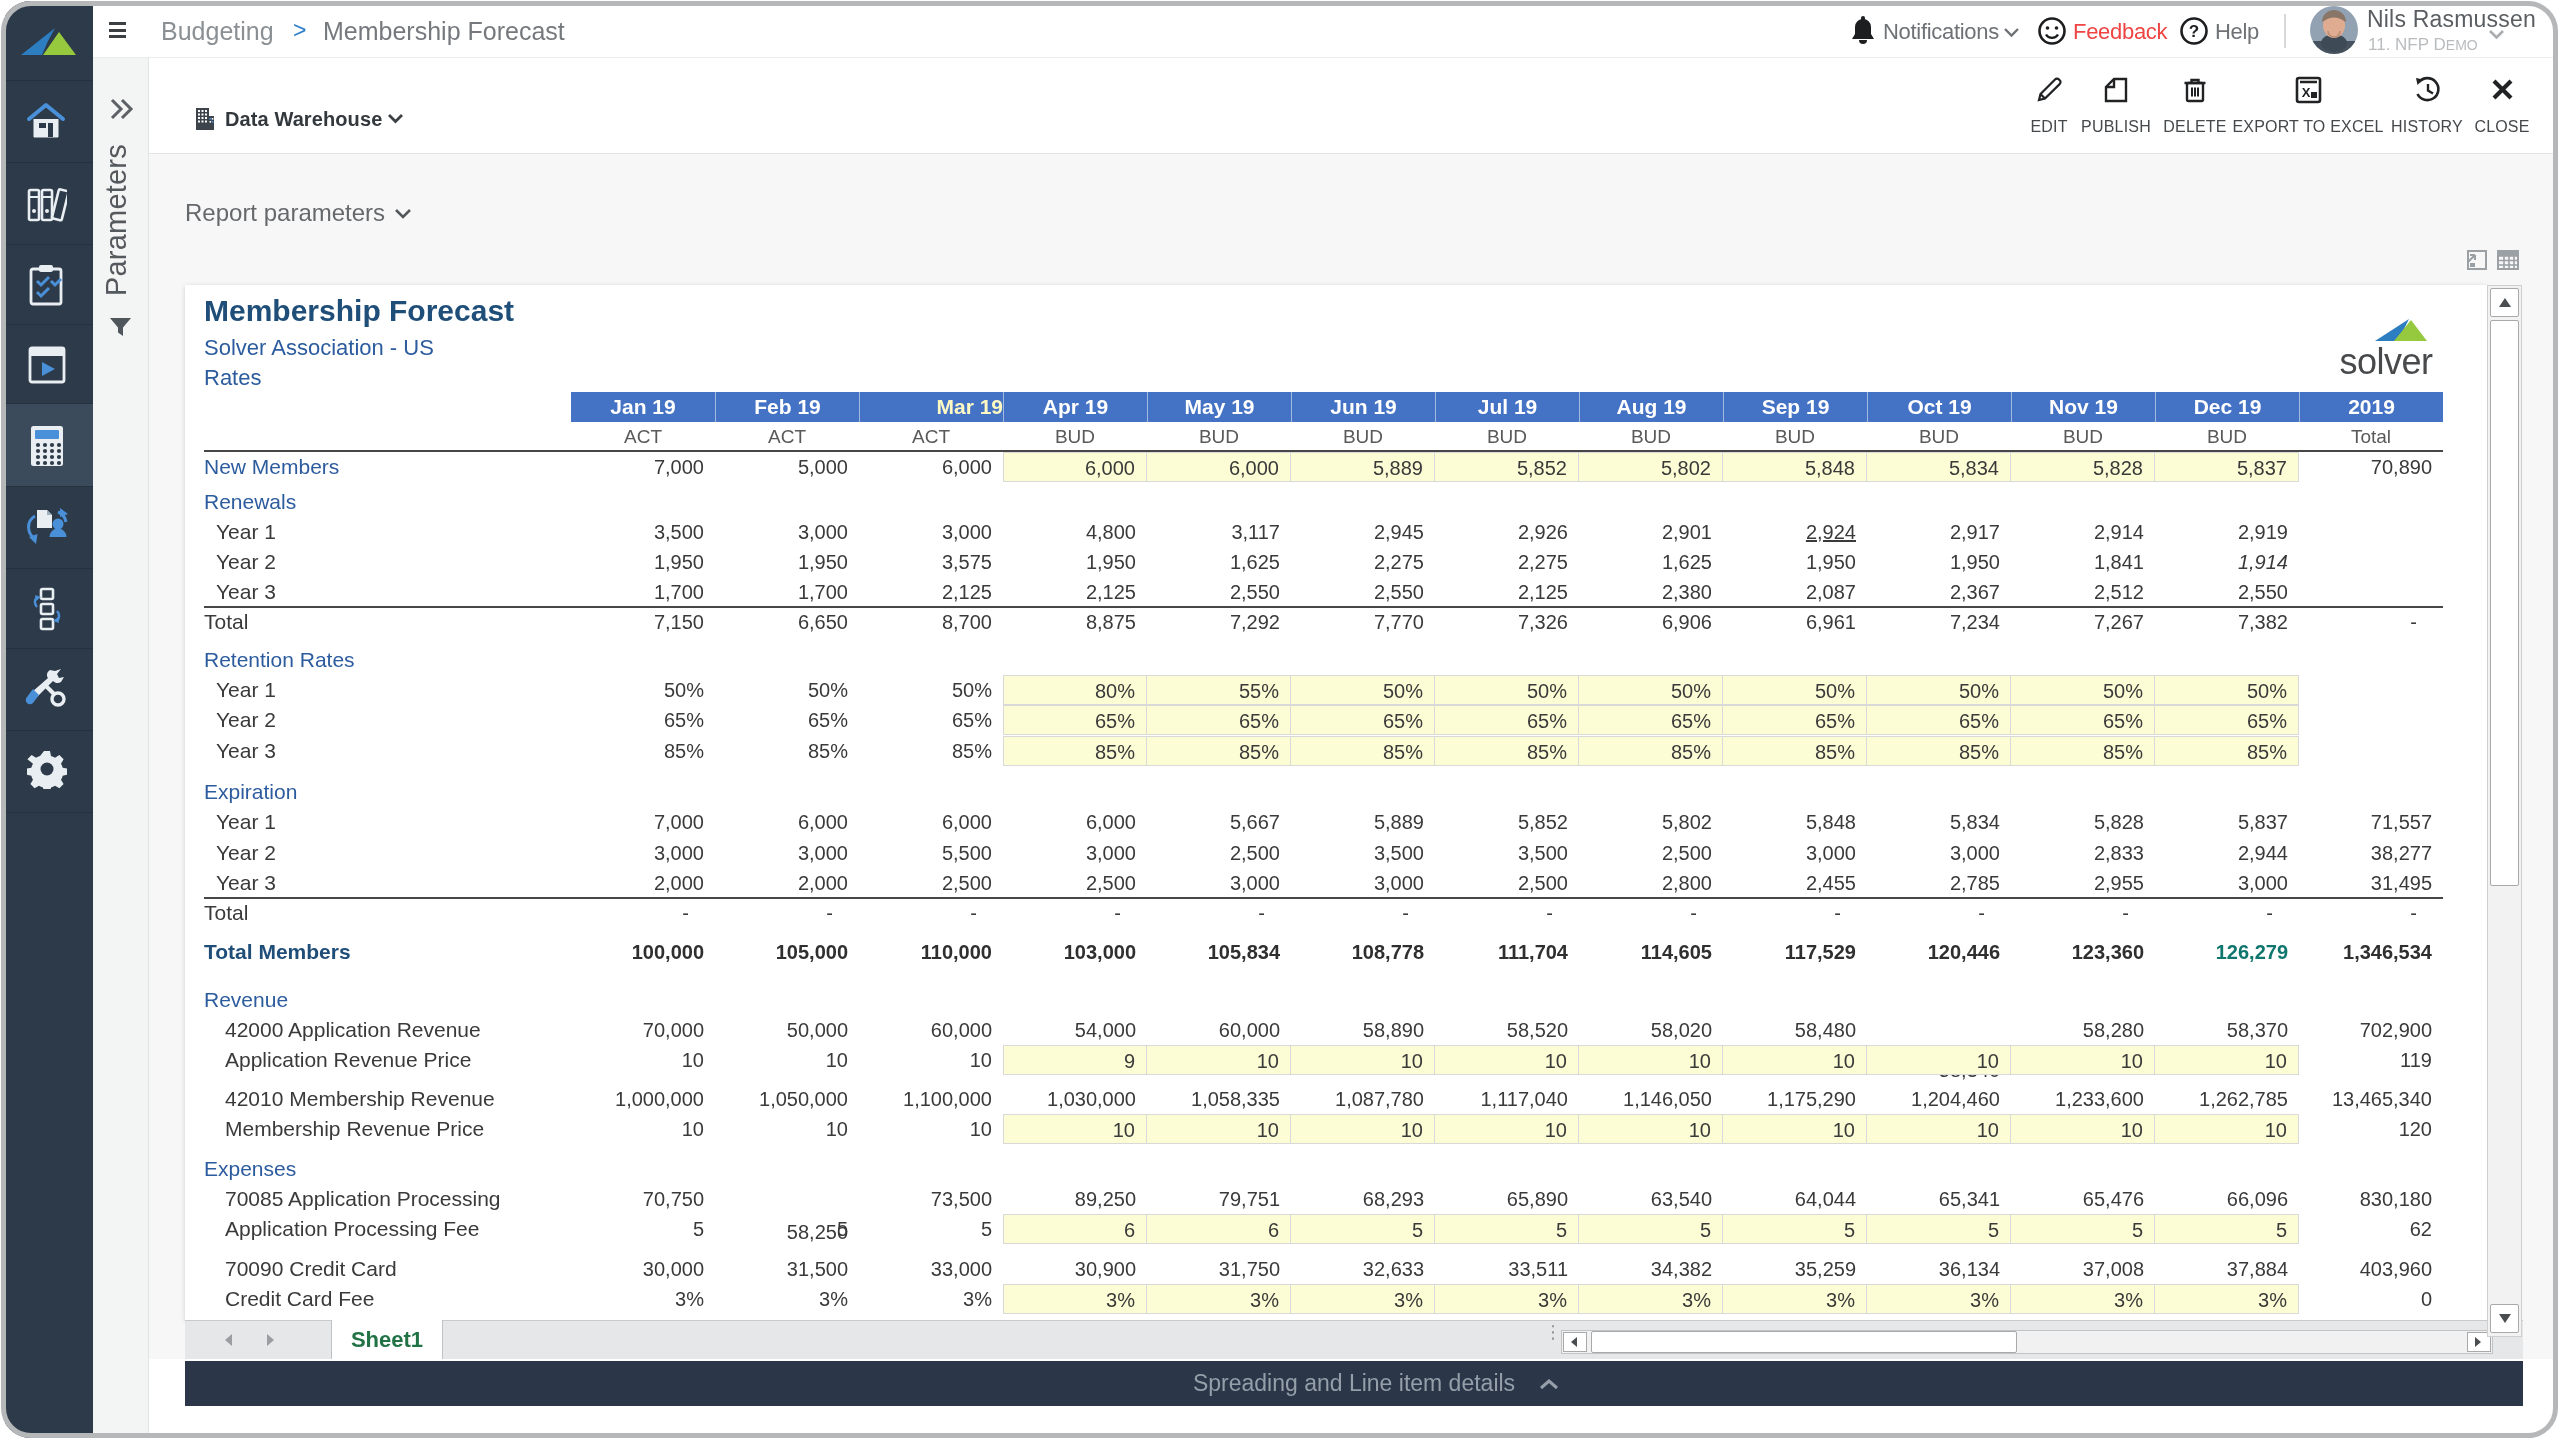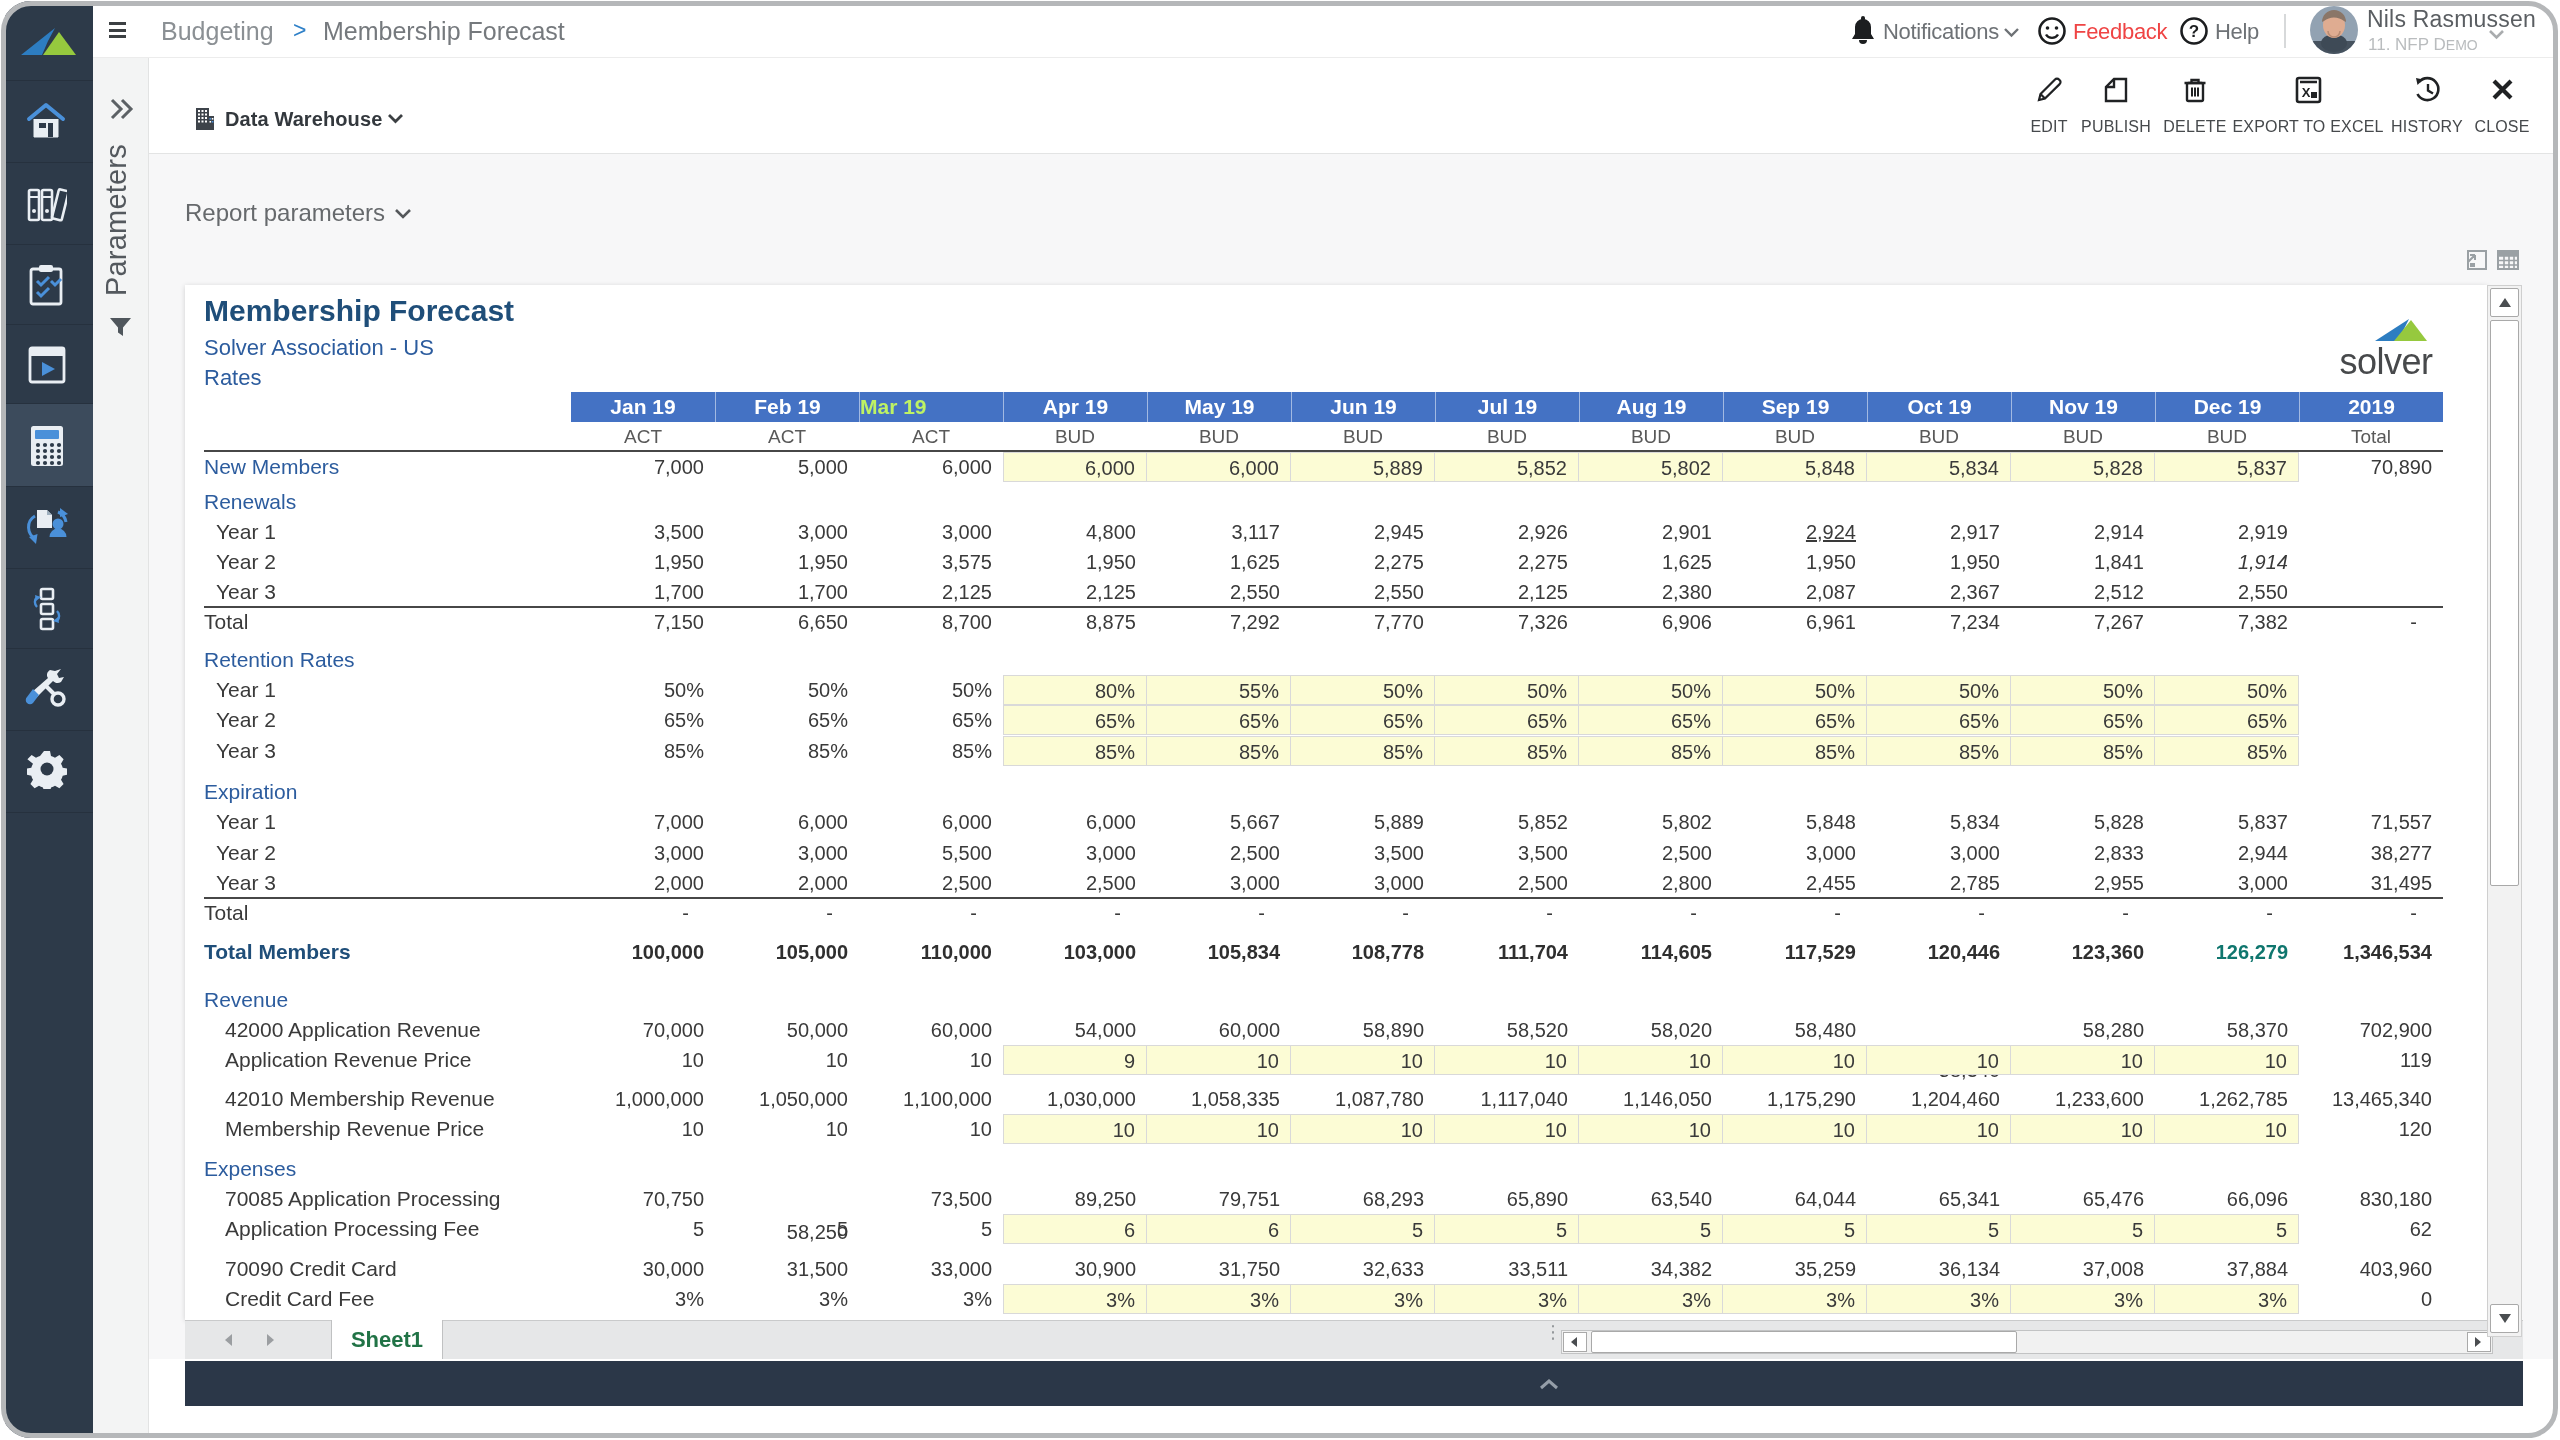--- a/index.html
+++ b/index.html
@@ -248,21 +248,21 @@
 <div class="a" style="left:203px;top:292px;font-size:30px;line-height:36px;font-weight:700;color:#1f4e79">Membership Forecast</div>
 <div class="a" style="left:203px;top:334px;font-size:22px;line-height:26px;color:#2c5c9e">Solver Association - US</div>
 <div class="a" style="left:203px;top:364px;font-size:22px;line-height:26px;color:#2c5c9e">Rates</div>
 <svg class="a" style="left:2370px;top:316px" width="62" height="28" viewBox="0 0 62 28">
 <polygon points="4,24 38,2 32,14 25,24" fill="#2d7dc1"></polygon>
 <polygon points="23,24 40,3 56,24" fill="#96c93e"></polygon>
 </svg>
 <div class="a" style="left:2335px;top:342px;width:100px;text-align:center;font-size:36px;line-height:38px;color:#47494b;font-weight:400;letter-spacing:-.5px">solver</div>
 <div class="a" style="left:570px;top:391px;width:144px;height:30px;line-height:30px;background:#4472c4;text-align:center;font-size:21px;font-weight:700;color:#fff">Jan 19</div>
 <div class="a" style="left:714px;top:391px;width:144px;height:30px;line-height:30px;background:#4472c4;border-left:1px solid rgba(255,255,255,.5);text-align:center;font-size:21px;font-weight:700;color:#fff">Feb 19</div>
-<div class="a" style="left:858px;top:391px;width:144px;height:30px;line-height:30px;background:#4472c4;border-left:1px solid rgba(255,255,255,.5);text-align:left;font-size:21px;font-weight:700;color:#bef264">Mar 19</div>
+<div class="a" style="left:858px;top:391px;width:144px;height:30px;line-height:30px;background:#4472c4;border-left:1px solid rgba(255,255,255,.5);text-align:right;font-size:21px;font-weight:700;color:#fef9c3">Mar 19</div>
 <div class="a" style="left:1002px;top:391px;width:144px;height:30px;line-height:30px;background:#4472c4;border-left:1px solid rgba(255,255,255,.5);text-align:center;font-size:21px;font-weight:700;color:#fff">Apr 19</div>
 <div class="a" style="left:1146px;top:391px;width:144px;height:30px;line-height:30px;background:#4472c4;border-left:1px solid rgba(255,255,255,.5);text-align:center;font-size:21px;font-weight:700;color:#fff">May 19</div>
 <div class="a" style="left:1290px;top:391px;width:144px;height:30px;line-height:30px;background:#4472c4;border-left:1px solid rgba(255,255,255,.5);text-align:center;font-size:21px;font-weight:700;color:#fff">Jun 19</div>
 <div class="a" style="left:1434px;top:391px;width:144px;height:30px;line-height:30px;background:#4472c4;border-left:1px solid rgba(255,255,255,.5);text-align:center;font-size:21px;font-weight:700;color:#fff">Jul 19</div>
 <div class="a" style="left:1578px;top:391px;width:144px;height:30px;line-height:30px;background:#4472c4;border-left:1px solid rgba(255,255,255,.5);text-align:center;font-size:21px;font-weight:700;color:#fff">Aug 19</div>
 <div class="a" style="left:1722px;top:391px;width:144px;height:30px;line-height:30px;background:#4472c4;border-left:1px solid rgba(255,255,255,.5);text-align:center;font-size:21px;font-weight:700;color:#fff">Sep 19</div>
 <div class="a" style="left:1866px;top:391px;width:144px;height:30px;line-height:30px;background:#4472c4;border-left:1px solid rgba(255,255,255,.5);text-align:center;font-size:21px;font-weight:700;color:#fff">Oct 19</div>
 <div class="a" style="left:2010px;top:391px;width:144px;height:30px;line-height:30px;background:#4472c4;border-left:1px solid rgba(255,255,255,.5);text-align:center;font-size:21px;font-weight:700;color:#fff">Nov 19</div>
 <div class="a" style="left:2154px;top:391px;width:144px;height:30px;line-height:30px;background:#4472c4;border-left:1px solid rgba(255,255,255,.5);text-align:center;font-size:21px;font-weight:700;color:#fff">Dec 19</div>
 <div class="a" style="left:2298px;top:391px;width:144px;height:30px;line-height:30px;background:#4472c4;border-left:1px solid rgba(255,255,255,.5);text-align:center;font-size:21px;font-weight:700;color:#fff">2019</div>
@@ -598,16 +598,17 @@
 <div class="a" style="left:1562px;top:1331px;width:24px;height:20px;background:#fff;border:1px solid #a9a9a9"></div>
 <svg class="a" style="left:1568px;top:1335px" width="10" height="12" viewBox="0 0 10 12">
       <polygon points="8,1 2,6 8,11" fill="#4a4d50"></polygon>
     </svg>
 <div class="a" style="left:1590px;top:1330px;width:426px;height:22px;background:#fff;border:1px solid #a9a9a9;border-radius:2px"></div>
 <div class="a" style="left:2466px;top:1331px;width:24px;height:20px;background:#fff;border:1px solid #a9a9a9"></div>
 <svg class="a" style="left:2472px;top:1335px" width="10" height="12" viewBox="0 0 10 12">
       <polygon points="2,1 8,6 2,11" fill="#4a4d50"></polygon>
     </svg>
 <div class="a" style="left:184px;top:1360px;width:2338px;height:45px;background:#2b3748"></div>
+<div class="a" style="left:184px;top:1360px;width:2338px;height:45px;text-align:center;font-size:23px;line-height:45px;color:#959ea9">Spreading and Line item details</div>
 <svg class="a" style="left:1538px;top:1377px" width="20" height="12" viewBox="0 0 20 12">
       <path d="M2 10 l8 -7 8 7" fill="none" stroke="#959ea9" stroke-width="3"></path>
     </svg>
 </div>
 <div class="ring"></div>
 </body></html>

